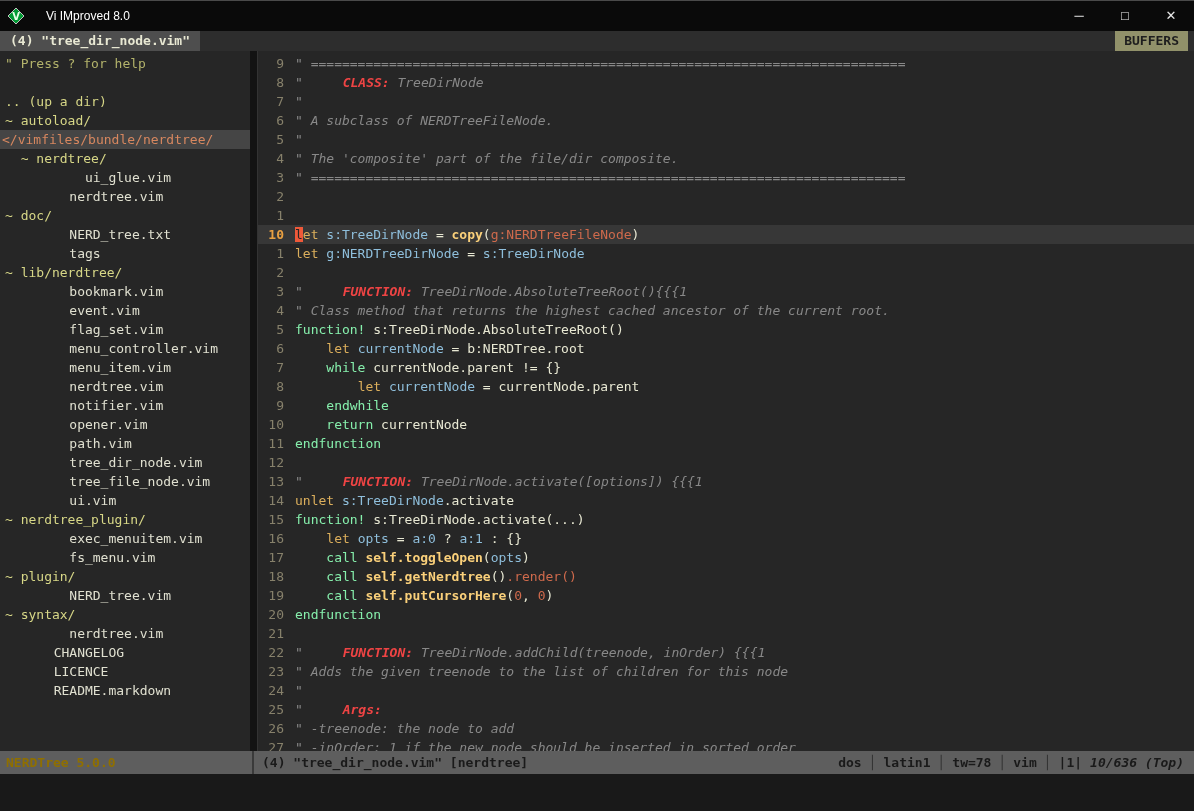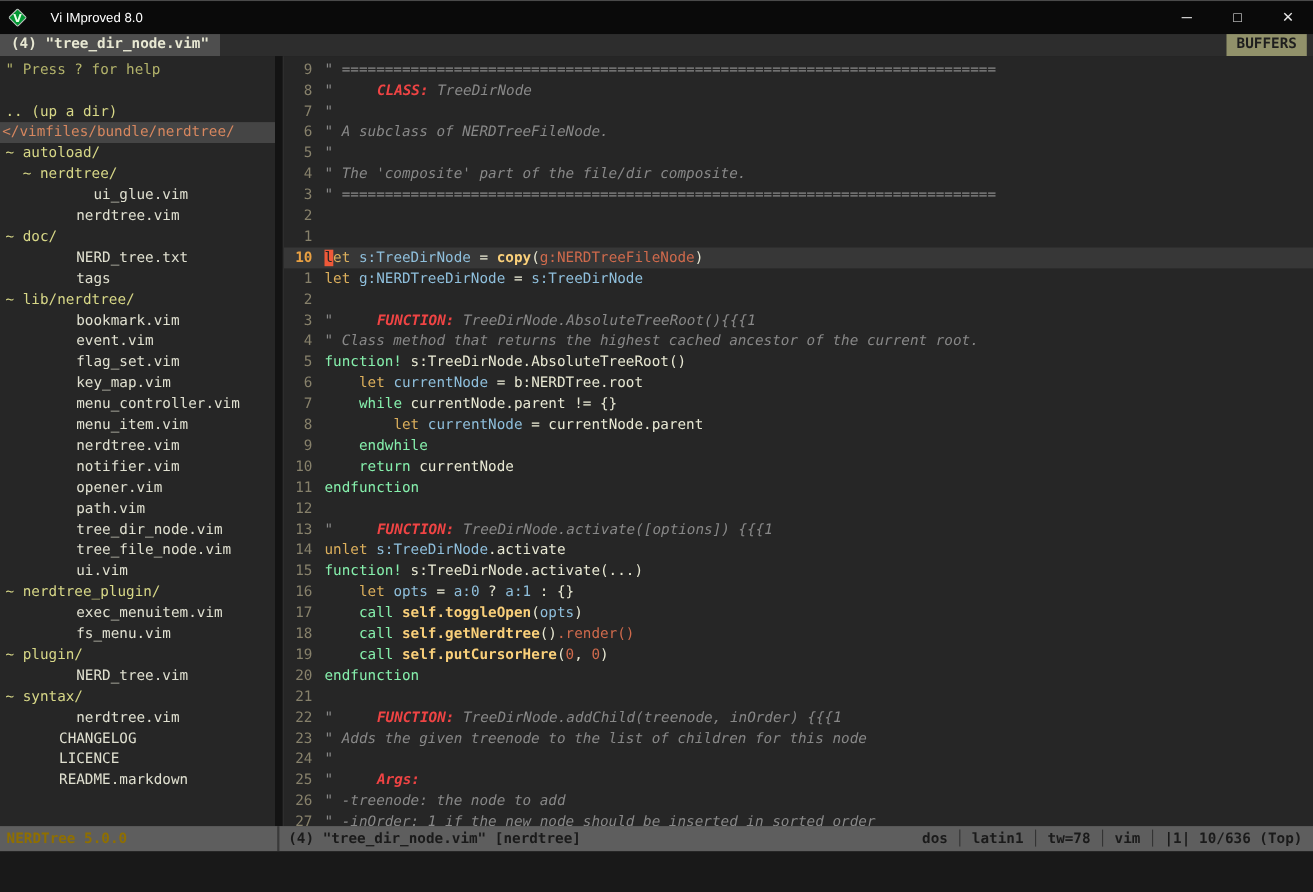--- a/index.html
+++ b/index.html
@@ -117,33 +117,32 @@
     <span class="tabspacer"></span>
     <span class="buffers">BUFFERS</span>
   </div>
 
   <div class="main">
     <div class="tree">
       <div>
           <div class="trow help">" Press ? for help</div>
           <div class="trow blank"></div>
           <div class="trow updir">.. (up a dir)</div>
+          <div class="trow dir">~ autoload/</div>
           <div class="trow root">&lt;/vimfiles/bundle/nerdtree/</div>
-          <div class="trow dir">~ autoload/</div>
           <div class="trow dir">  ~ nerdtree/</div>
           <div class="trow file">      ui_glue.vim</div>
           <div class="trow file">    nerdtree.vim</div>
           <div class="trow dir">~ doc/</div>
           <div class="trow file">    NERD_tree.txt</div>
           <div class="trow file">    tags</div>
           <div class="trow dir">~ lib/nerdtree/</div>
           <div class="trow file">    bookmark.vim</div>
           <div class="trow file">    event.vim</div>
           <div class="trow file">    flag_set.vim</div>
-          <div class="trow file">    key_map.vim</div>
           <div class="trow file">    menu_controller.vim</div>
           <div class="trow file">    menu_item.vim</div>
           <div class="trow file">    nerdtree.vim</div>
           <div class="trow file">    notifier.vim</div>
           <div class="trow file">    opener.vim</div>
           <div class="trow file">    path.vim</div>
           <div class="trow file">    tree_dir_node.vim</div>
           <div class="trow file">    tree_file_node.vim</div>
           <div class="trow file">    ui.vim</div>
           <div class="trow dir">~ nerdtree_plugin/</div>
@@ -210,19 +209,19 @@
       <span class="st-flex"></span>
       <span class="st-item">dos</span>
       <span class="st-sep">│</span>
       <span class="st-item">latin1</span>
       <span class="st-sep">│</span>
       <span class="st-item">tw=78</span>
       <span class="st-sep">│</span>
       <span class="st-item">vim</span>
       <span class="st-sep">│</span>
       <span class="st-item">|1|</span>
-      <span class="st-item" style="padding-left:8px;">10/636 (Top)</span>
+      <span class="st-item" style="padding-left:8px;font-style:italic;">10/636 (Top)</span>
     </div>
   </div>
 
   <div class="cmdline"></div>
 
 </div>
 
 </body></html>

